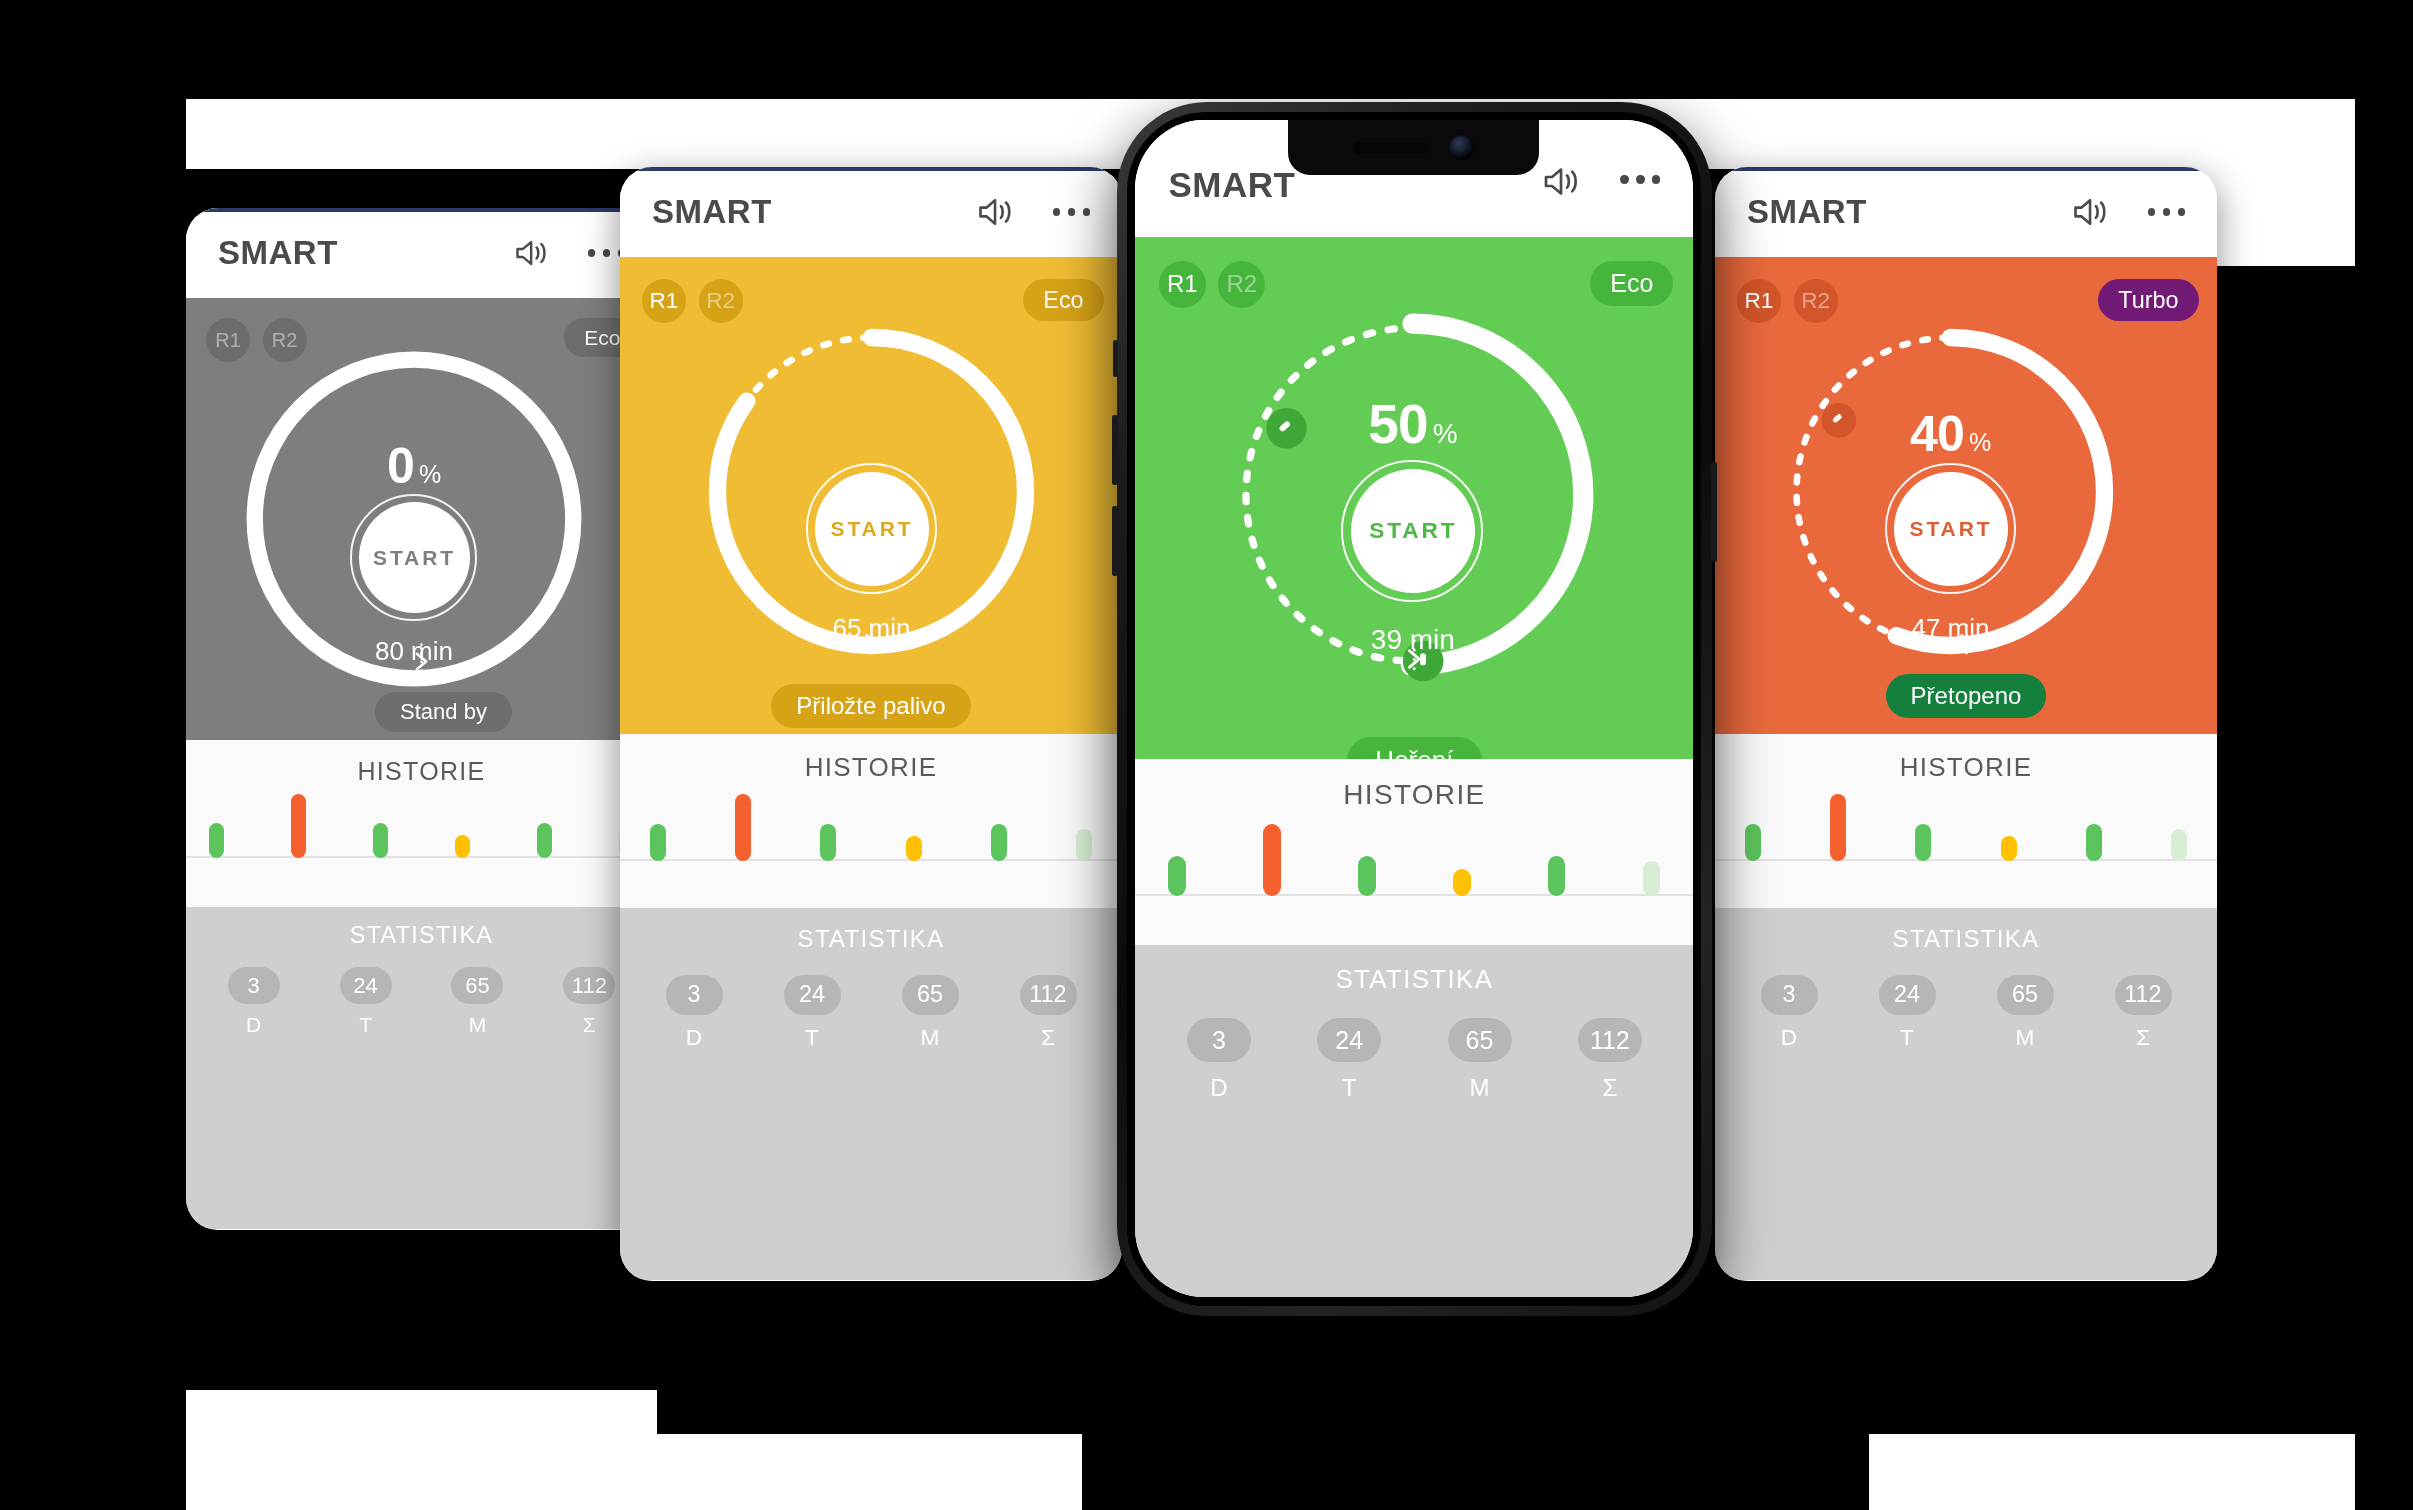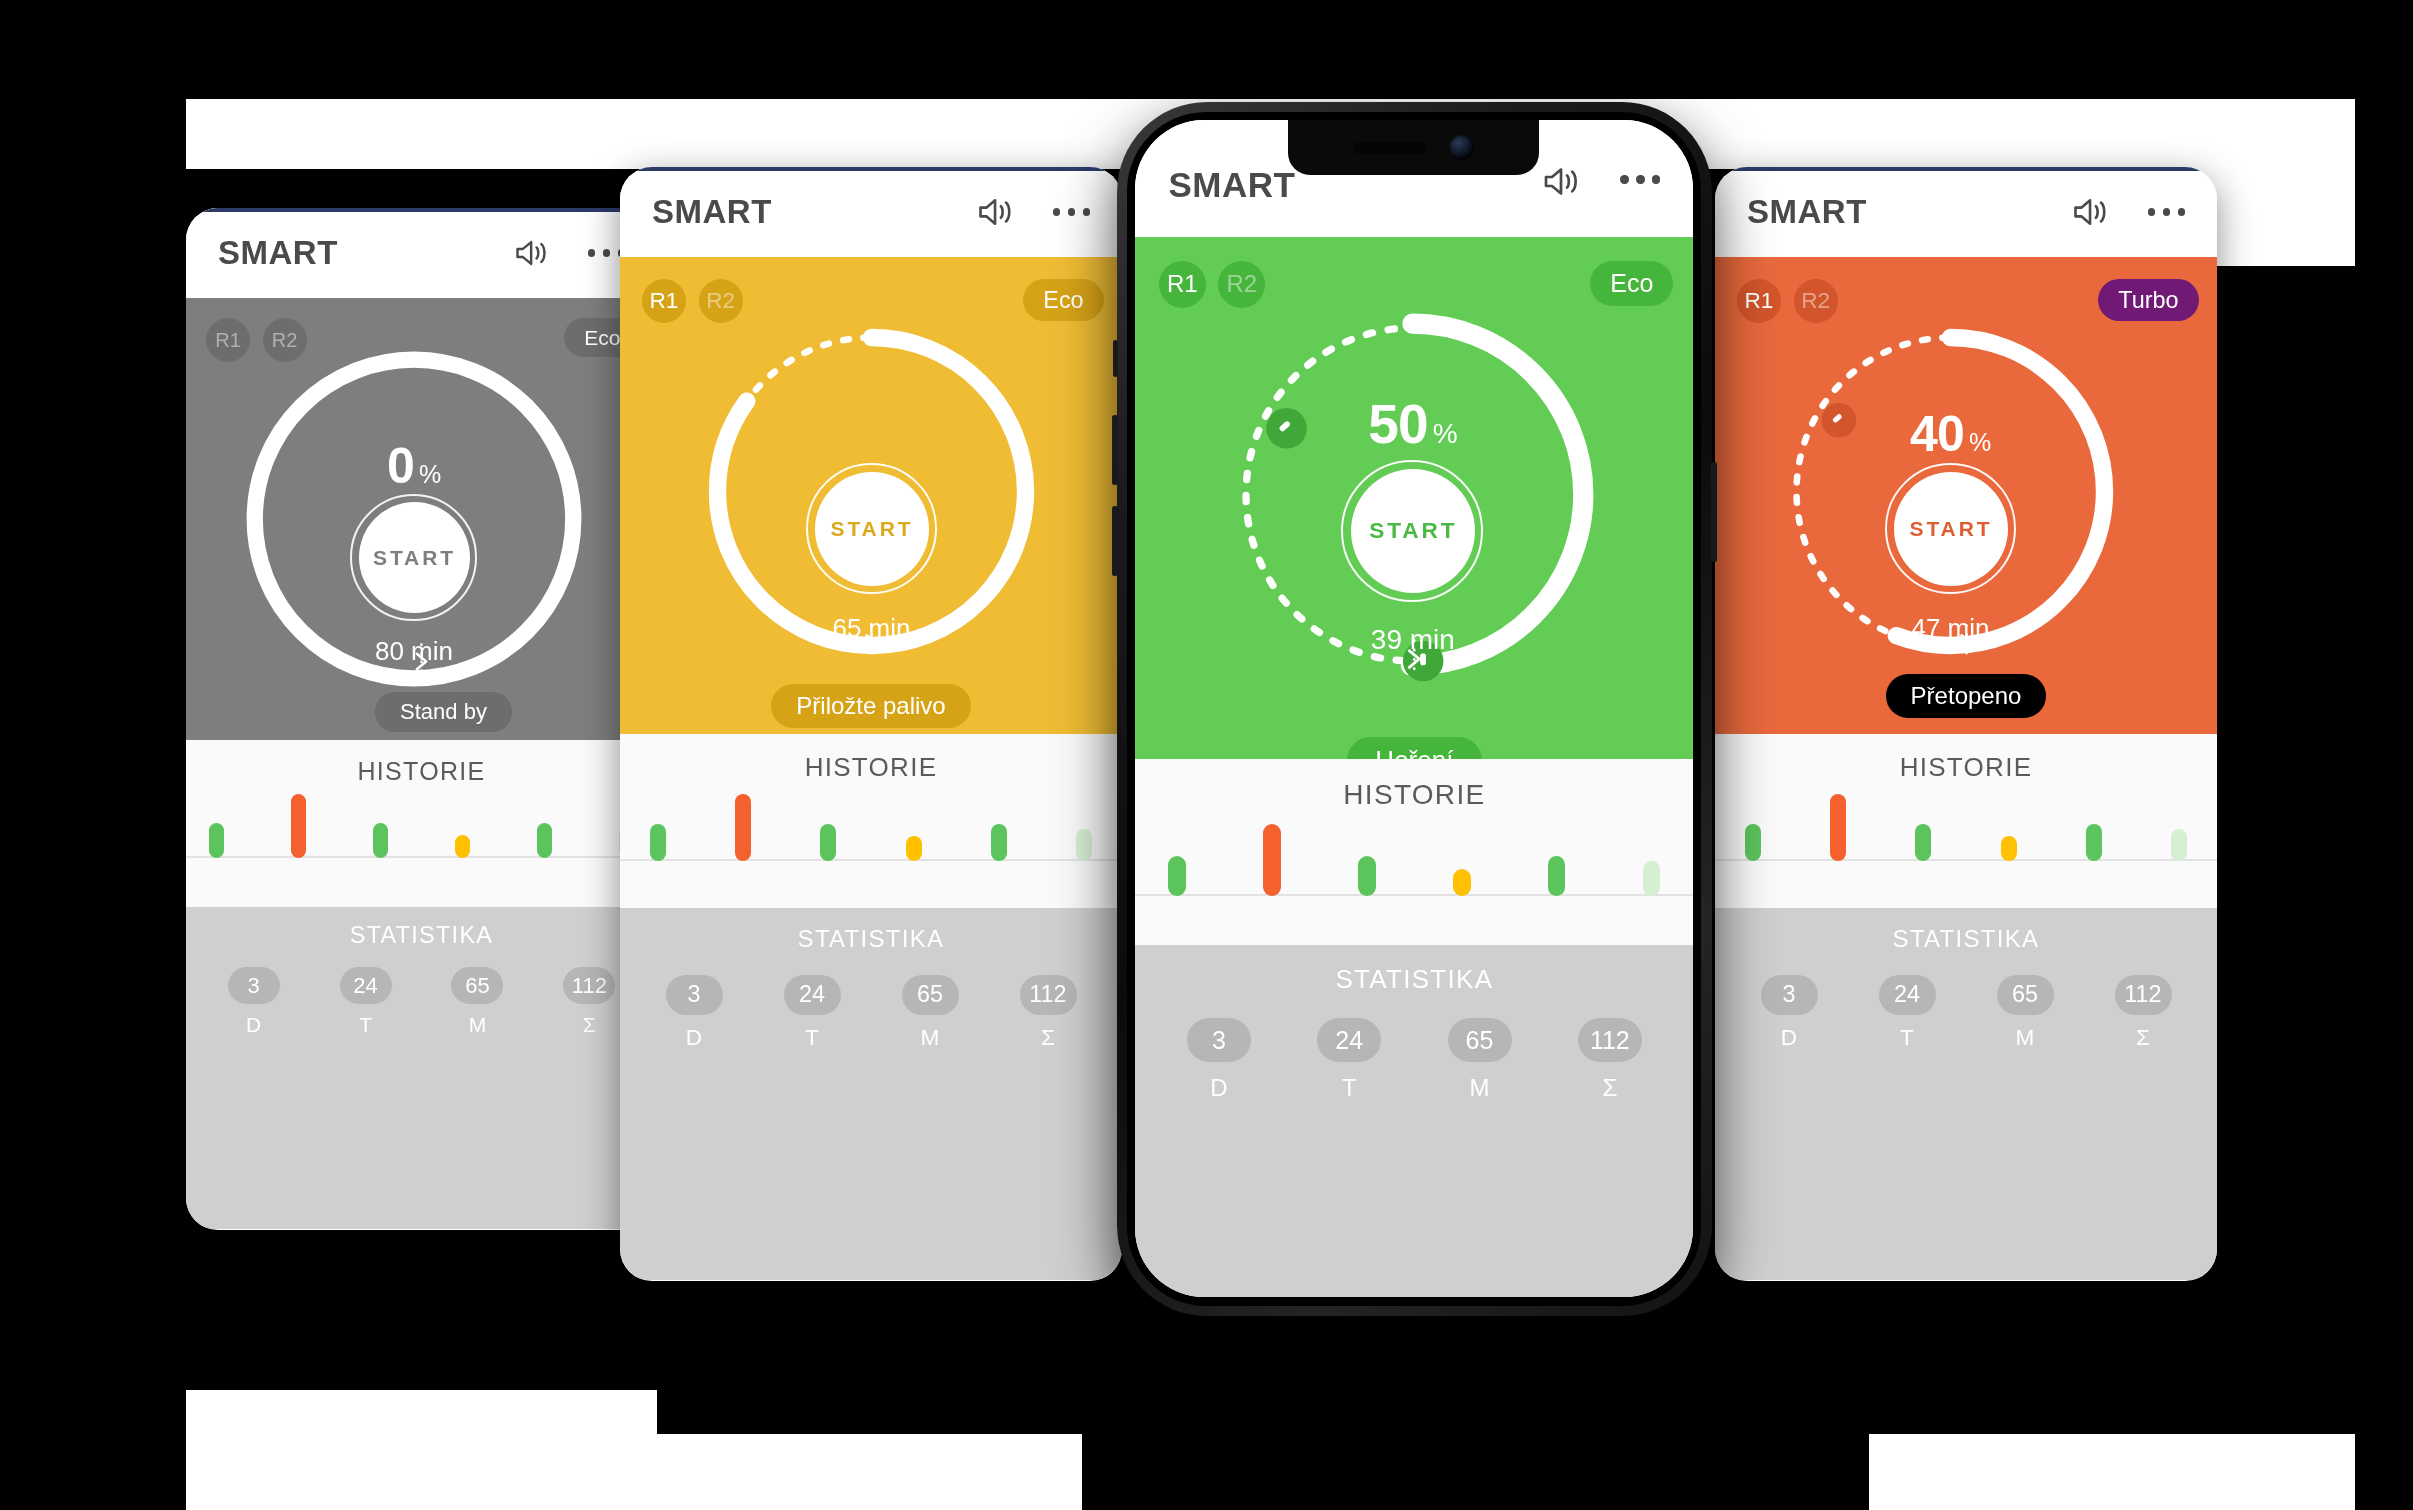--- a/index.html
+++ b/index.html
@@ -312,21 +312,21 @@
       <div class="mins" style="top:314px;">47 min</div>
     </div>
 
     <div class="bt" style="top:367px;">
       <svg width="27" height="39" viewBox="0 0 16 24">
           <path d="M5 7l6 5-6 5M5 17l6-5-6-5" fill="none" stroke="#fff" stroke-width="1.7" stroke-linecap="round" stroke-linejoin="round"></path>
           <path d="M8 1v22" stroke="#fff" stroke-width="1.7" stroke-dasharray="0.1 5.5" stroke-linecap="round"></path>
         </svg>
     </div>
     <div class="statusbadge" style="top:417px;">
-      <span style="background:#000000;">Přetopeno</span>
+      <span style="background:#15803d;">Přetopeno</span>
     </div>
   </div>
 
   <div class="history" style="height:174px;">
     <div class="sectitle" style="font-size:26px;padding-top:18.4px;">HISTORIE</div>
     <div class="baseline" style="bottom:47px;"></div>
     <div class="bars" style="height:84px;bottom:47px;padding:0 30px;justify-content:space-between;box-sizing:border-box;">
       <div class="bar" style="width:16px;height:37px;background:#5cc45c;"></div>
       <div class="bar" style="width:16px;height:67px;background:#f4602e;"></div>
       <div class="bar" style="width:16px;height:37px;background:#5cc45c;"></div>

